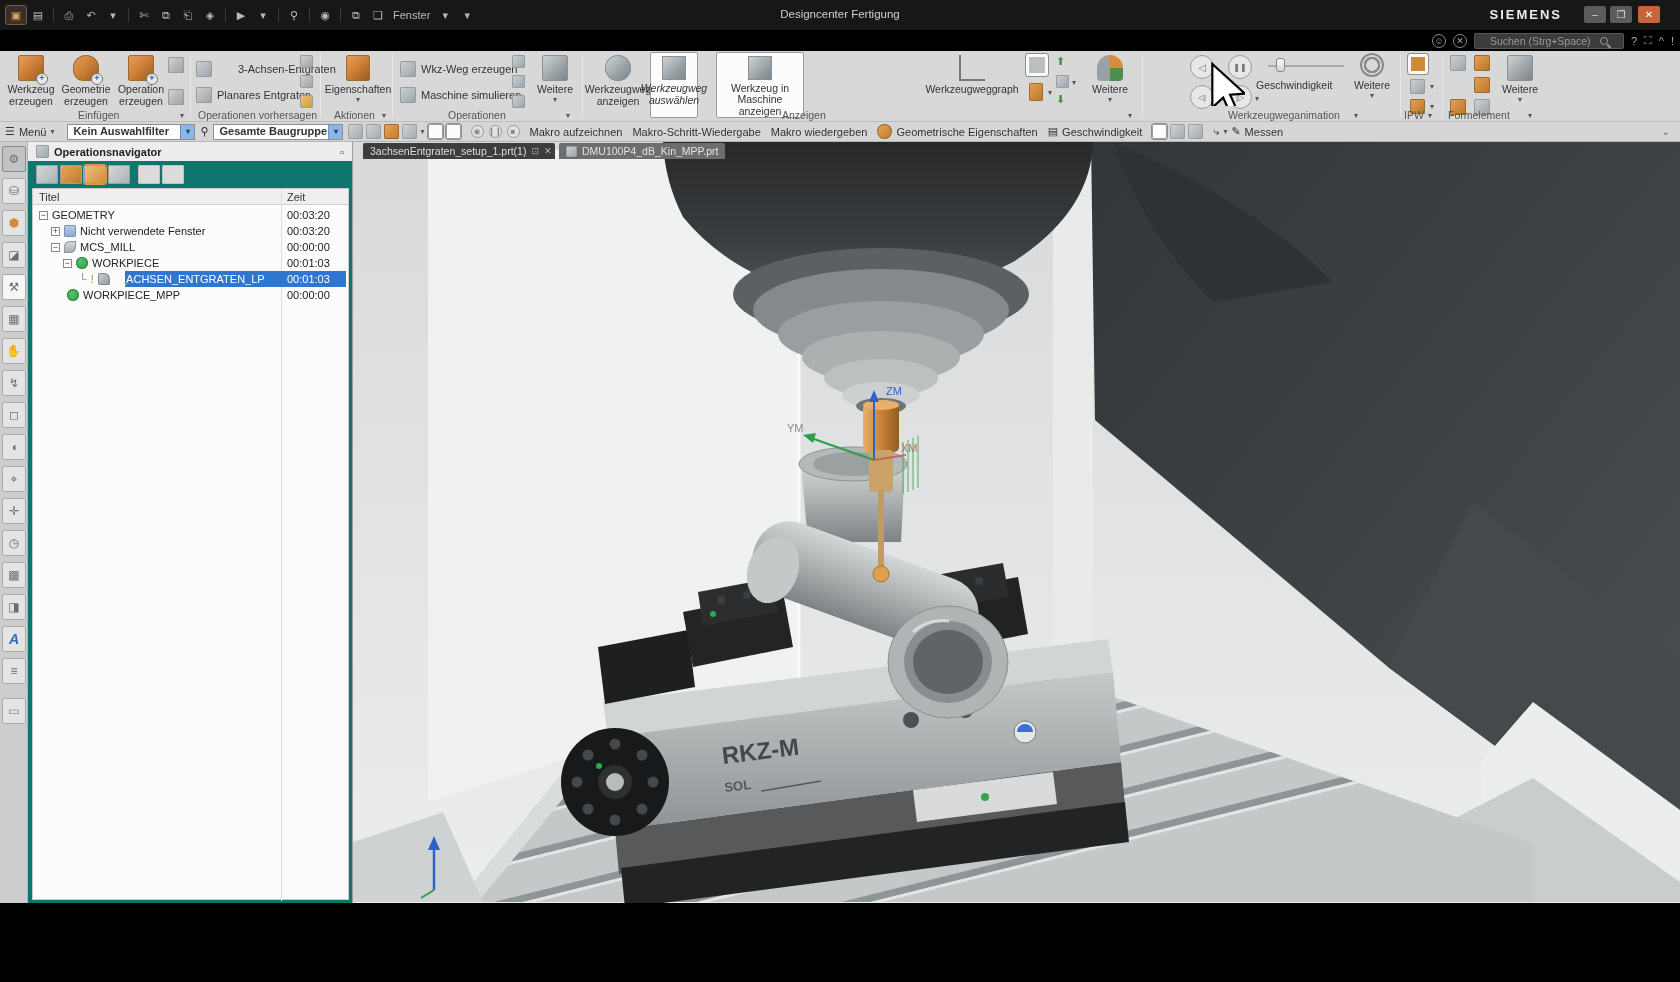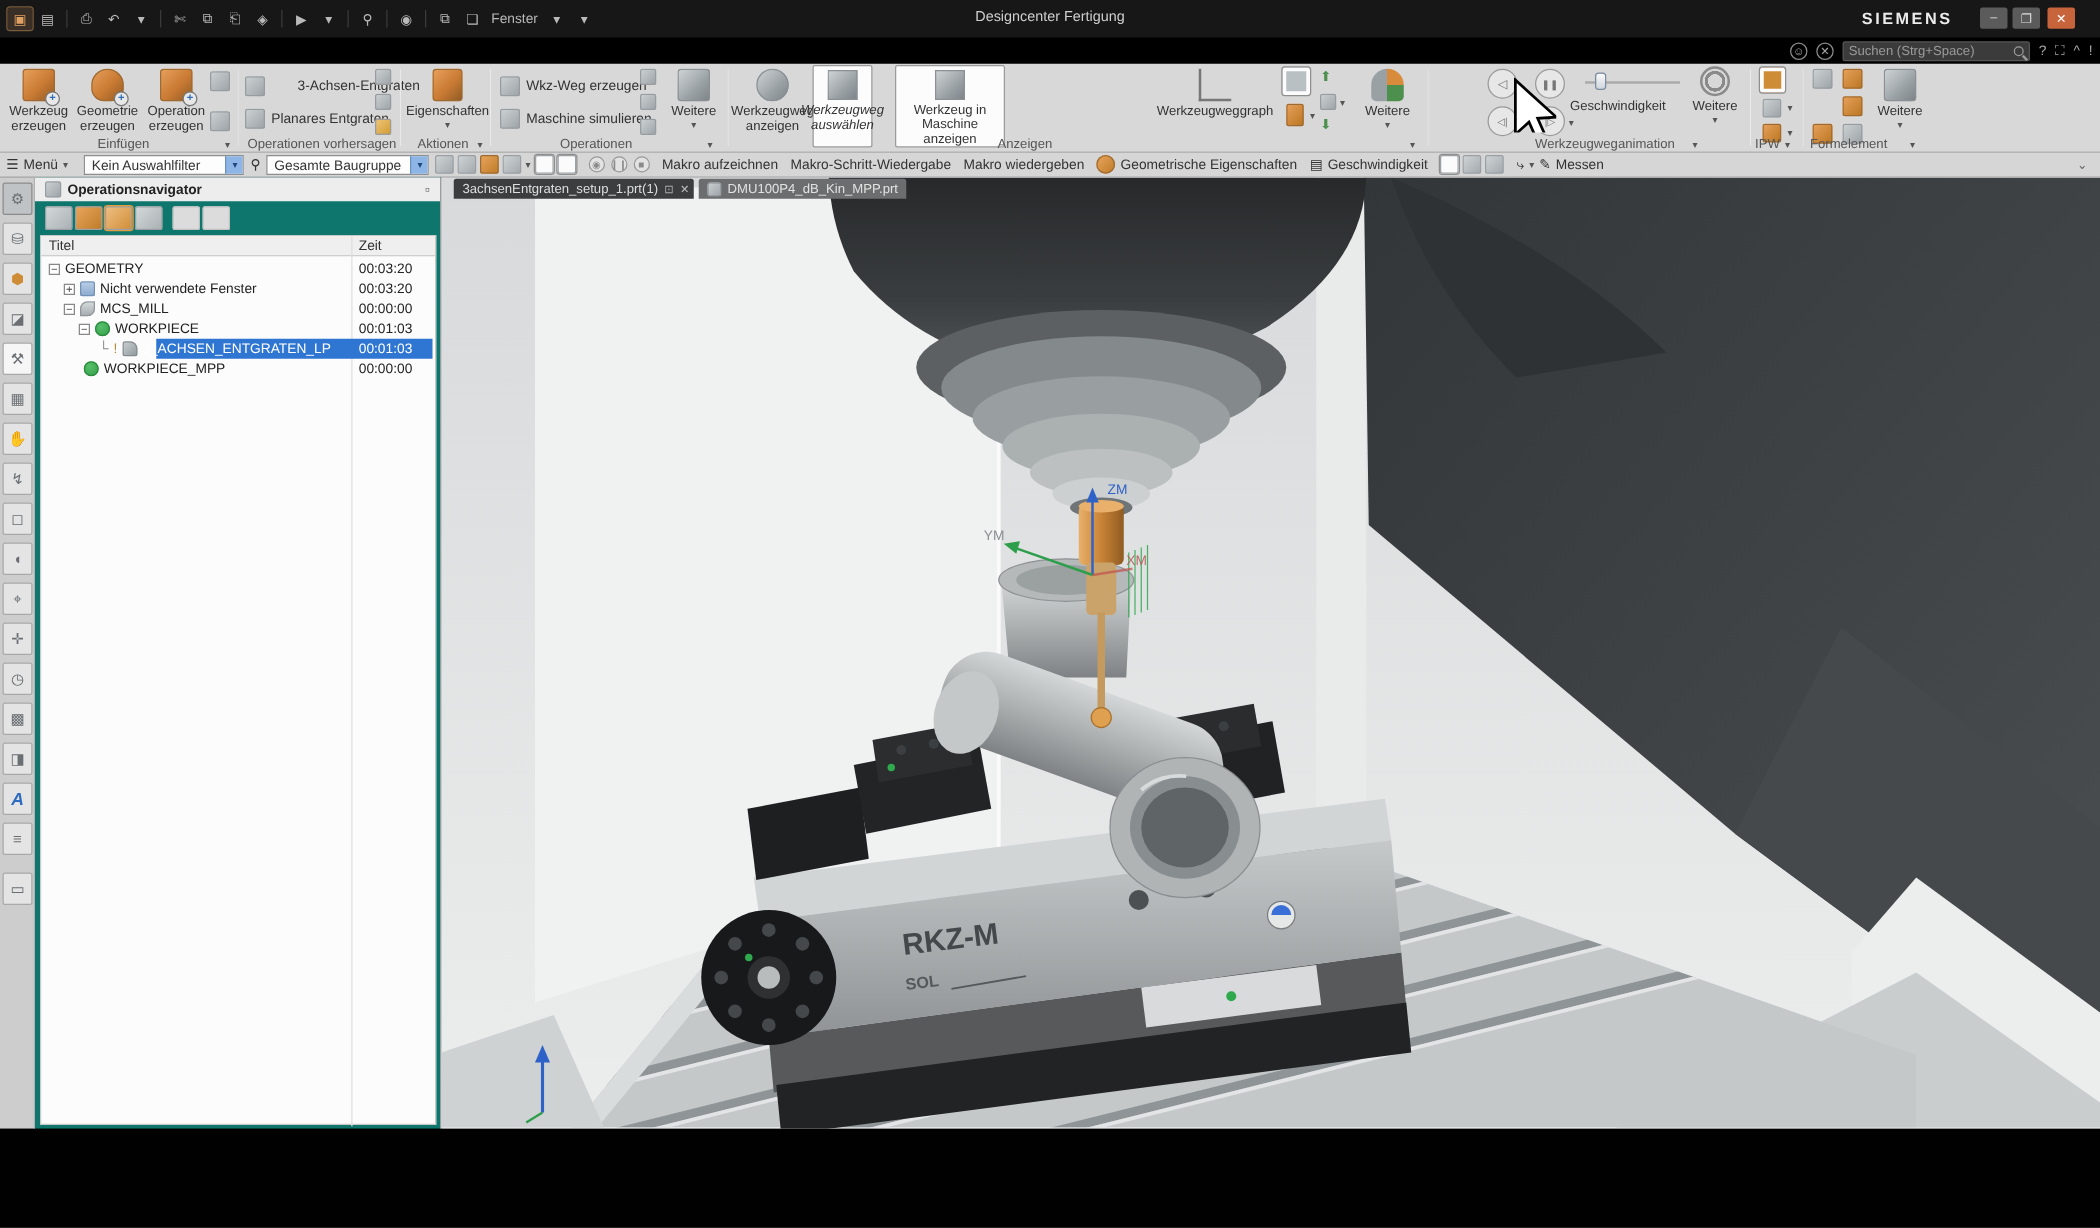--- a/index.html
+++ b/index.html
@@ -20,21 +20,21 @@
     font-size:10px;color:#ddd;background:#5b5b5b;border-radius:2px;}
   
   #tabrow{left:0;top:30px;width:1680px;height:21px;background:#2c2c2c;display:flex;align-items:flex-end;}
   .tab{padding:3px 13px 4px 13px;font-size:11.5px;color:#c3c3c3;white-space:nowrap;}
   .tab.file{background:#2e6cc0;color:#fff;outline:1px dotted #9cc2ee;outline-offset:-3px;margin-left:6px;}
   .tab.active{background:#ececec;color:#1c1c1c;border-radius:2px 2px 0 0;}
   #tabrow-right{position:absolute;right:6px;top:32px;display:flex;align-items:center;gap:7px;height:17px;}
   .circ-ic{width:14px;height:14px;border:1px solid #8b8b8b;border-radius:50%;color:#a5a5a5;font-size:9px;
     display:flex;align-items:center;justify-content:center;}
   #searchbox{width:150px;height:16px;background:#3b3b3b;border:1px solid #565656;border-radius:2px;
-    color:#9a9a9a;font-size:10.5px;display:flex;align-items:center;padding:0 4px;justify-content:space-between;}
+    color:#9a9a9a;font-size:10.5px;display:flex;align-items:center;padding:0 15px;justify-content:space-between;}
   .mag{width:8px;height:8px;border:1.4px solid #9a9a9a;border-radius:50%;position:relative;}
   .mag::after{content:"";position:absolute;width:1.5px;height:5px;background:#9a9a9a;left:7px;top:6px;transform:rotate(-45deg);}
   .tr-ic{color:#a8a8a8;font-size:11px;}
   
   #ribbon{left:0;top:51px;width:1680px;height:71px;background:#d8d8d8;border-bottom:1px solid #bdbdbd;}
   .rb-big{position:absolute;top:2px;height:64px;display:flex;flex-direction:column;align-items:center;font-size:10.5px;color:#333;text-align:center;line-height:11.5px;}
   .rb-big .ico{width:26px;height:26px;margin:2px 0 3px 0;border-radius:3px;}
   .ico-or{background:linear-gradient(135deg,#e8a25e,#c97a33 55%,#8d5a24);box-shadow:inset 0 0 0 1px #9c6b35;}
   .ico-gr{background:linear-gradient(135deg,#d2d6d8,#9aa1a5 60%,#7c8287);box-shadow:inset 0 0 0 1px #8a9094;}
   .ico-badge{position:relative;}
@@ -49,21 +49,21 @@
     display:flex;flex-direction:column;align-items:center;font-size:10.5px;color:#333;text-align:center;line-height:11.5px;}
   .caret{font-size:8px;color:#555;line-height:7px;}
   .pcirc{width:24px;height:24px;border:1px solid #9a9a9a;border-radius:50%;background:#e7e7e7;color:#777;
     display:flex;align-items:center;justify-content:center;font-size:10px;}
   .slider-line{position:absolute;height:2px;background:#aaa;}
   .slider-knob{position:absolute;width:9px;height:14px;background:linear-gradient(#fafafa,#cfd6dd);border:1px solid #7a8aa0;border-radius:3px;}
   .gear{width:24px;height:24px;border:2.5px solid #8a8a8a;border-radius:50%;position:relative;background:radial-gradient(circle at 50% 50%,#d8d8d8 40%,#8a8a8a 41% 58%,transparent 59%);}
   
   #tb2{left:0;top:122px;width:1680px;height:20px;background:#d6d6d6;border-bottom:1px solid #b5b5b5;display:flex;align-items:center;font-size:11px;color:#333;}
   .tb2-it{display:flex;align-items:center;gap:4px;white-space:nowrap;padding:0 5px;}
-  .combo{height:16px;background:#fdfdfd;border:1px solid #8f8f8f;display:flex;align-items:flex-end;justify-content:space-between;font-size:11px;color:#333;padding-left:5px;}
+  .combo{height:16px;background:#fdfdfd;border:1px solid #8f8f8f;display:flex;align-items:flex-start;justify-content:space-between;font-size:11px;color:#333;padding-left:5px;font-weight:bold;}
   .combo .dd{width:14px;height:14px;background:#8db6e6;border-left:1px solid #6a93c4;display:flex;align-items:center;justify-content:center;font-size:8px;color:#20497a;}
   .tb2-circ{width:13px;height:13px;border:1px solid #999;border-radius:50%;background:#e3e3e3;color:#8a8a8a;font-size:8px;display:flex;align-items:center;justify-content:center;}
   .tb2-ic{width:15px;height:15px;border-radius:2px;background:linear-gradient(135deg,#d2d6d8,#a0a7ab);box-shadow:inset 0 0 0 1px #9aa0a4;}
   .tb2-ic.or{background:linear-gradient(135deg,#eaa75f,#bd7a25);box-shadow:inset 0 0 0 1px #9c6b35;}
   
   #leftbar{left:0;top:142px;width:28px;height:761px;background:#cdcdcd;border-right:1px solid #b2b2b2;}
   .tile{position:absolute;left:2px;width:24px;height:26px;background:#e4e4e4;border:1px solid #a9a9a9;border-radius:2px;
     display:flex;align-items:center;justify-content:center;font-size:12px;color:#6b6f73;}
   .tile.pressed{background:#bfc3c5;border-color:#8b8b8b;}
   .tile.white{background:#f6f6f6;}
@@ -288,21 +288,21 @@
       <div class="caret">▾</div>
     </div>
 
     <div class="grp-label" style="left:78px;">Einfügen</div>
     <div class="caret abs" style="left:180px;top:61px;">▾</div>
     <div class="grp-label" style="left:198px;">Operationen vorhersagen</div>
     <div class="grp-label" style="left:334px;">Aktionen</div>
     <div class="caret abs" style="left:382px;top:61px;">▾</div>
     <div class="grp-label" style="left:448px;">Operationen</div>
     <div class="caret abs" style="left:566px;top:61px;">▾</div>
-    <div class="grp-label" style="left:798px;">Anzeigen</div>
+    <div class="grp-label" style="left:782px;">Anzeigen</div>
     <div class="caret abs" style="left:1128px;top:61px;">▾</div>
     <div class="grp-label" style="left:1228px;">Werkzeugweganimation</div>
     <div class="caret abs" style="left:1354px;top:61px;">▾</div>
     <div class="grp-label" style="left:1404px;">IPW</div>
     <div class="caret abs" style="left:1428px;top:61px;">▾</div>
     <div class="grp-label" style="left:1448px;">Formelement</div>
     <div class="caret abs" style="left:1528px;top:61px;">▾</div>
   </div>
 
   <div id="tb2" class="abs">

